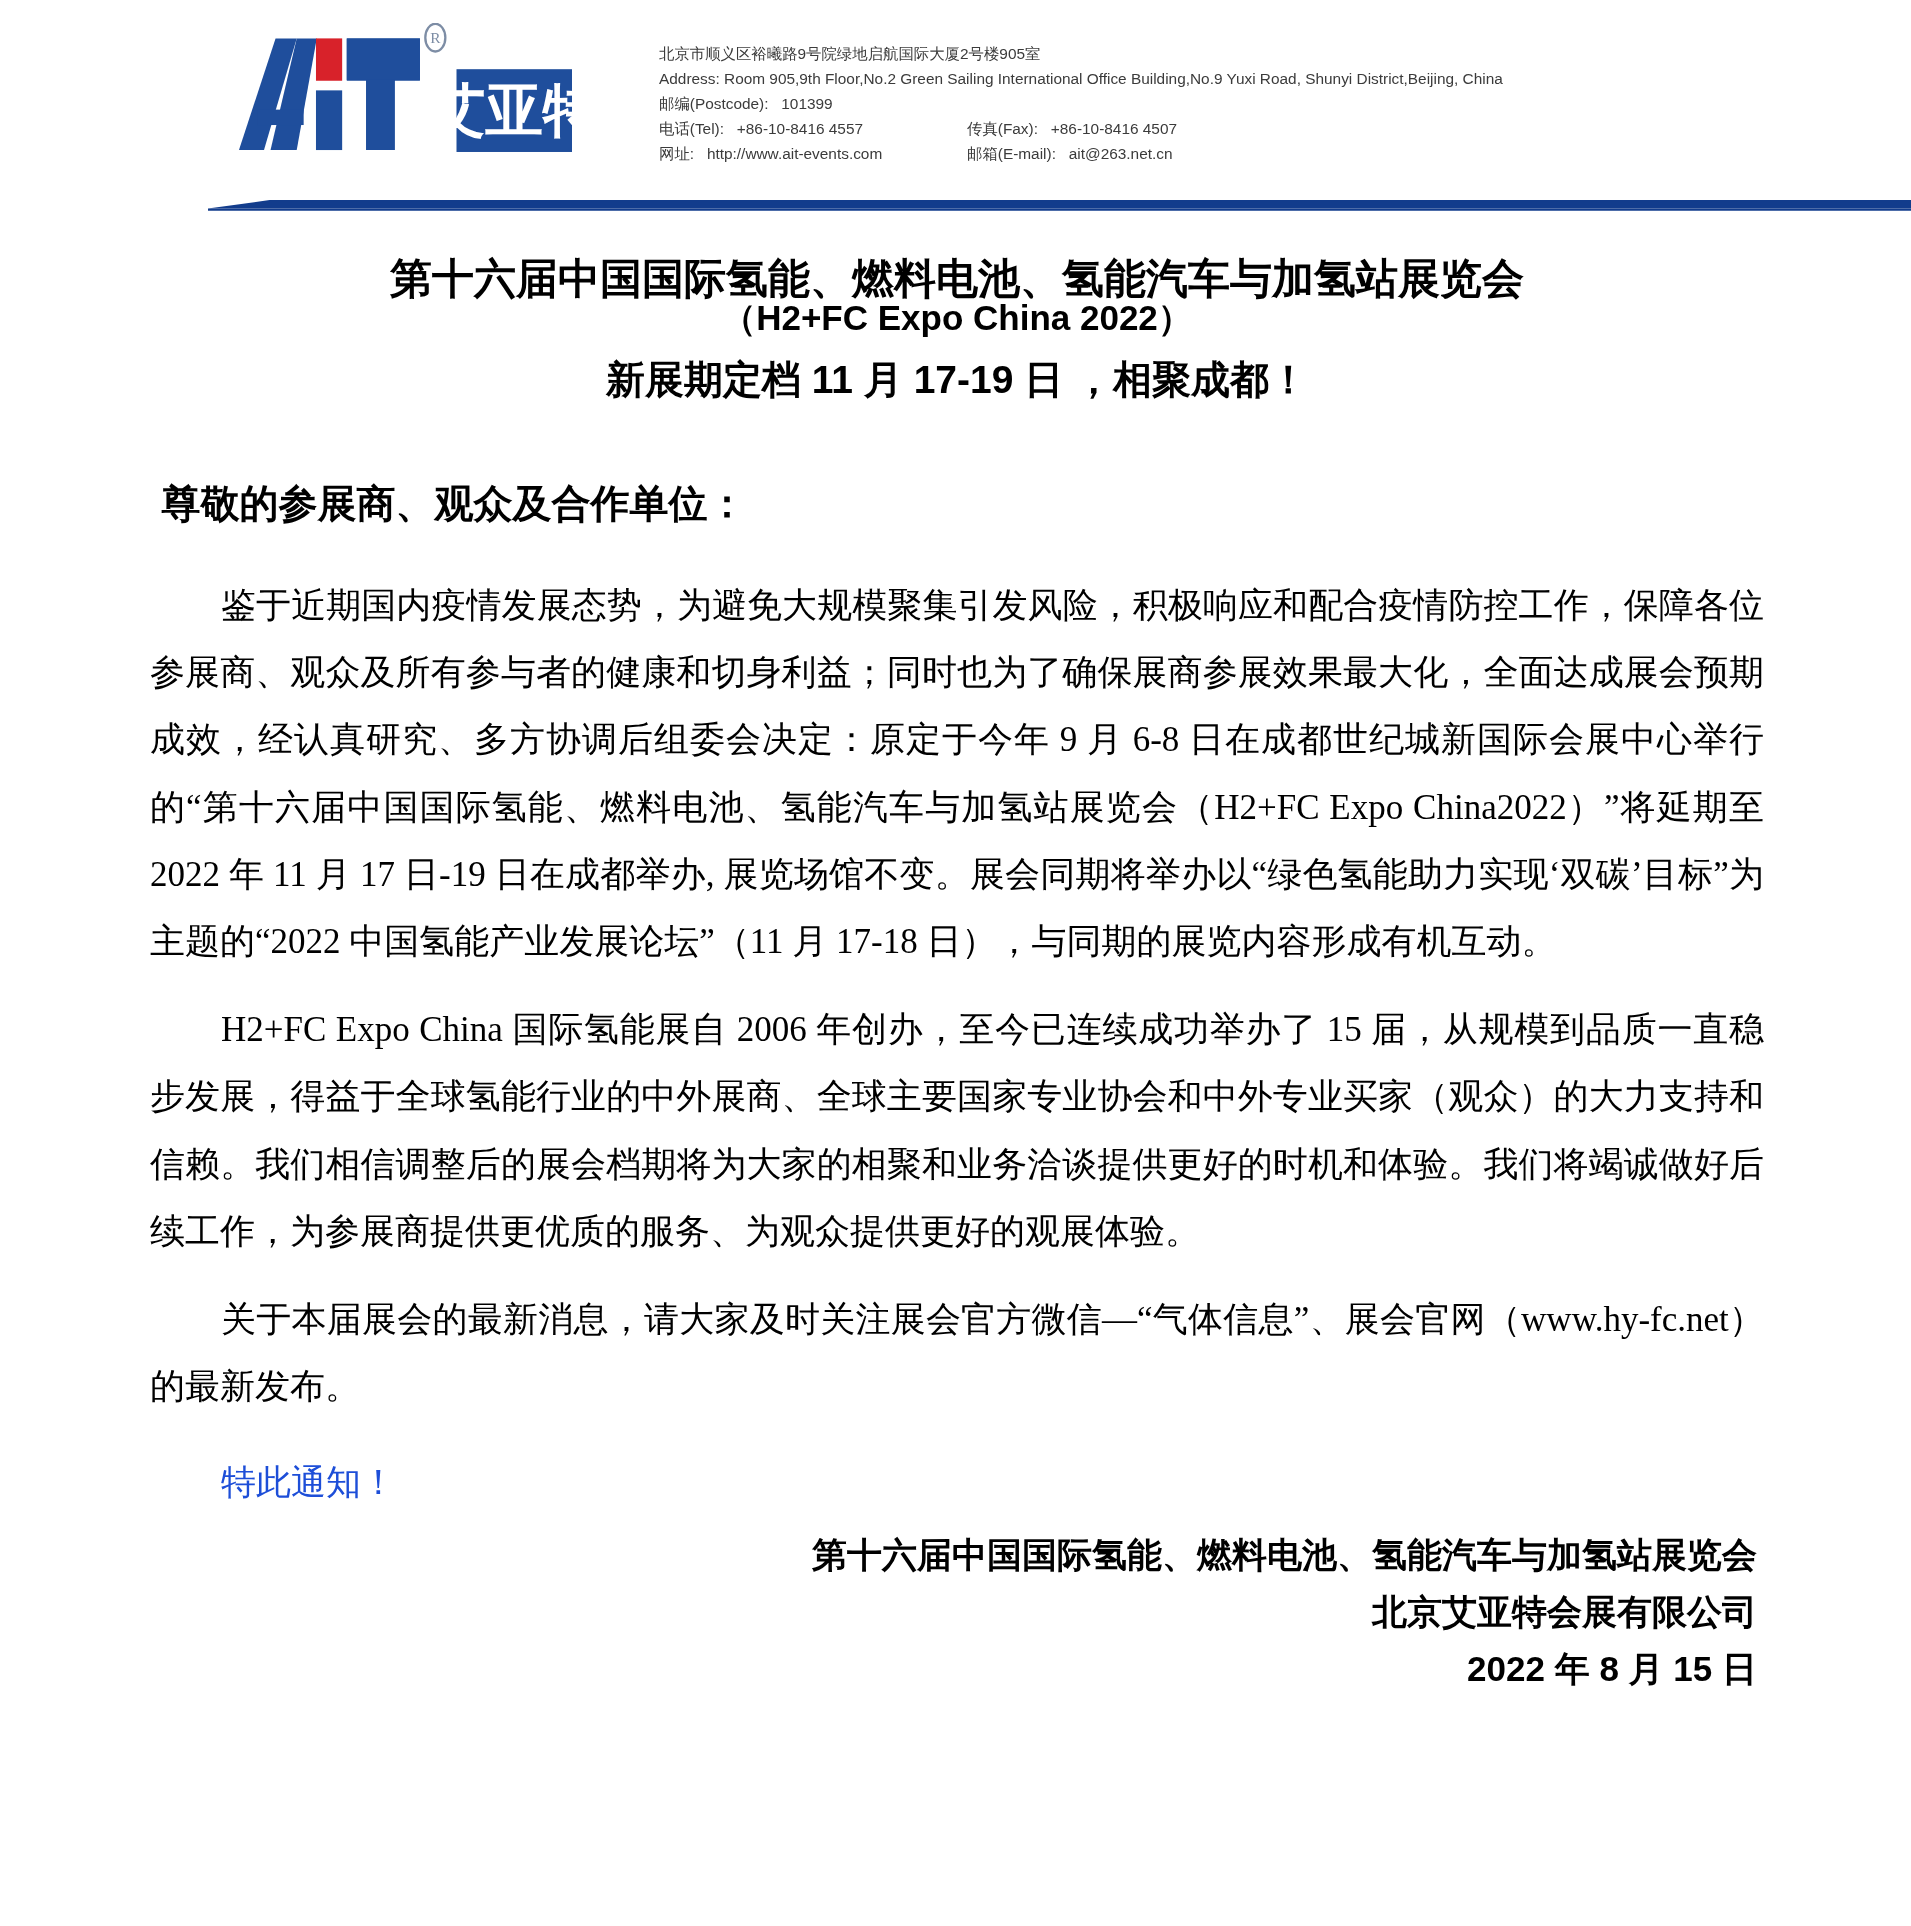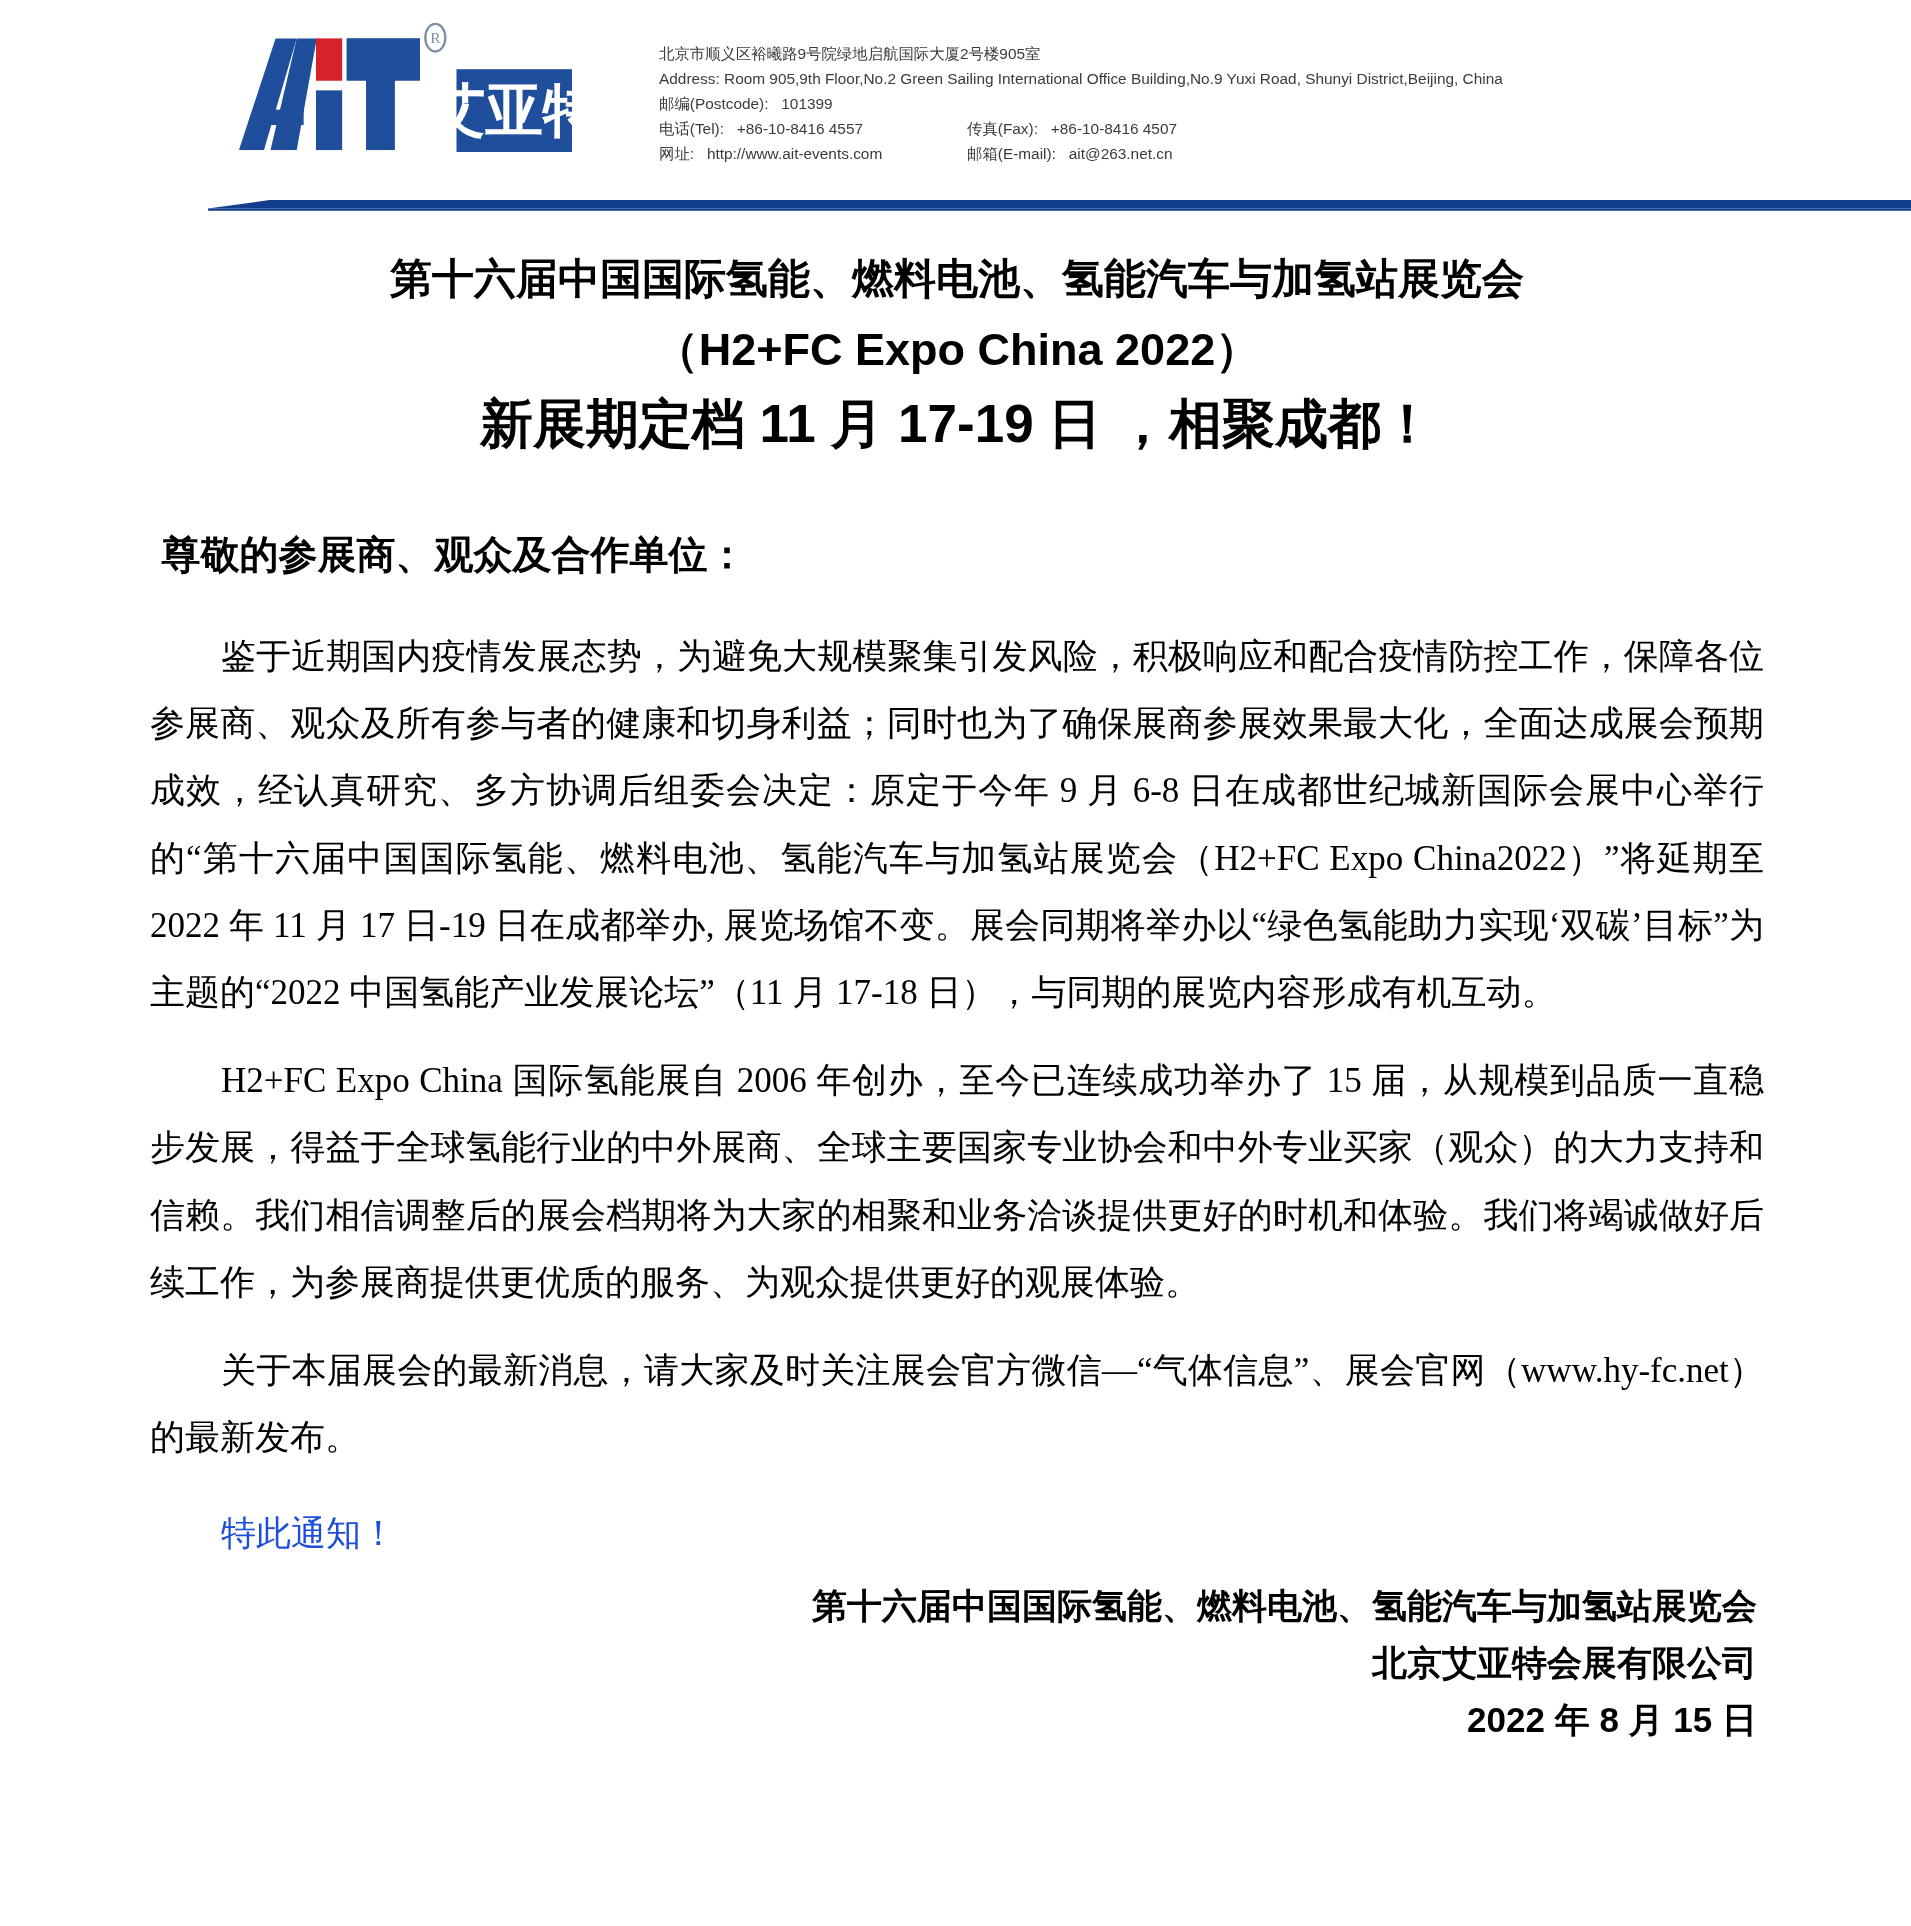--- a/index.html
+++ b/index.html
@@ -55,29 +55,28 @@
     font-family:"Liberation Sans", sans-serif;
     font-weight:bold;
     font-size:42px;
     line-height:1.0;
     color:#000;
     margin-top:28px;
   }
   .title-2 {
     font-family:"Liberation Sans", sans-serif;
     font-weight:bold;
-    font-size:45px;
-    line-height:1.0;
-    color:#000;
-    margin-top:27px;
+    font-size:35px;
+    line-height:1.0;
+    color:#000;
   }
   .title-3 {
     font-family:"Liberation Sans", sans-serif;
     font-weight:bold;
-    font-size:53px;
+    font-size:39px;
     line-height:1.0;
     color:#000;
     margin-top:25px;
   }
 
   .salutation {
     font-family:"Liberation Sans", sans-serif;
     font-weight:bold;
     font-size:39px;
     line-height:1.0;

